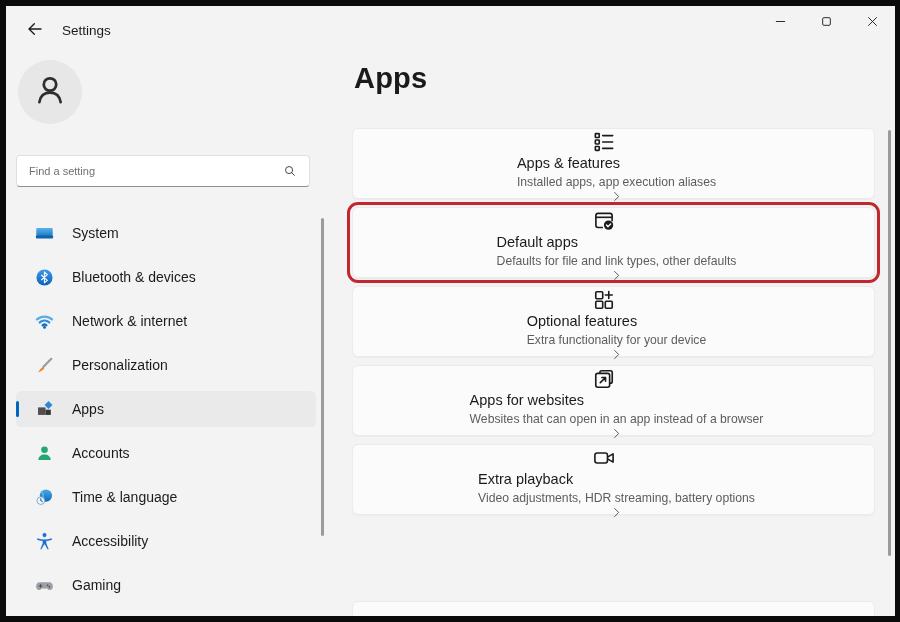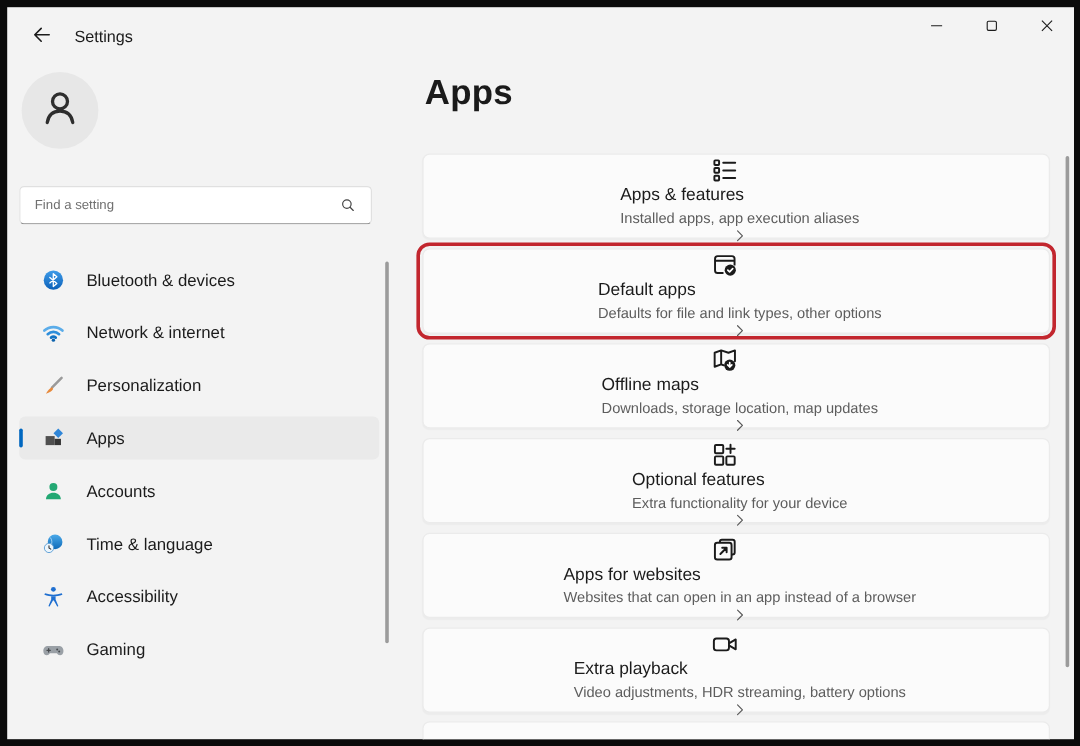--- a/index.html
+++ b/index.html
@@ -121,20 +121,35 @@
             <path d="M14.6 14.6 L18.6 18.6" stroke-linecap="round"></path>
           </svg>
         </span>
     </div>
 
     <nav id="nav">
         <div class="nav-item">
           <span class="nav-icon">
             <svg viewBox="0 0 24 24">
               <defs>
+                <linearGradient id="gsys" x1="0" y1="0" x2="0" y2="1">
+                  <stop offset="0" stop-color="#5bb2ea"></stop>
+                  <stop offset="1" stop-color="#1a7bc8"></stop>
+                </linearGradient>
+              </defs>
+              <rect x="2.6" y="5.6" width="18.8" height="9.4" rx="1.2" fill="url(#gsys)"></rect>
+              <rect x="2.2" y="14.2" width="19.6" height="3.4" rx="1" fill="#0f63aa"></rect>
+            </svg>
+          </span>
+          <span class="nav-label">System</span>
+        </div>
+        <div class="nav-item">
+          <span class="nav-icon">
+            <svg viewBox="0 0 24 24">
+              <defs>
                 <linearGradient id="gbt" x1="0" y1="0" x2="0" y2="1">
                   <stop offset="0" stop-color="#3e9be8"></stop>
                   <stop offset="1" stop-color="#0b60b8"></stop>
                 </linearGradient>
               </defs>
               <circle cx="12" cy="12" r="9.2" fill="url(#gbt)"></circle>
               <path d="M11.9 5.9 V18.1 M11.9 5.9 L15.3 8.8 L8.6 14.6 M11.9 18.1 L15.3 15.2 L8.6 9.4" stroke="#fff" stroke-width="1.25" fill="none" stroke-linejoin="round" stroke-linecap="round"></path>
             </svg>
           </span>
           <span class="nav-label">Bluetooth &amp; devices</span>
@@ -245,39 +260,21 @@
           <span class="card-icon">
             <svg viewBox="0 0 24 24" fill="none" stroke="#1b1b1b" stroke-width="1.5">
               <path d="M19.5 12.3 V7 a2 2 0 0 0 -2 -2 H6.5 a2 2 0 0 0 -2 2 v9 a2 2 0 0 0 2 2 H11"></path>
               <path d="M4.5 8.6 H19.5"></path>
               <circle cx="16.2" cy="15.8" r="4.3" fill="#1b1b1b" stroke="none"></circle>
               <path d="M14.3 15.8 l1.4 1.4 2.4 -2.5" stroke="#fff" stroke-width="1.3" stroke-linecap="round" stroke-linejoin="round"></path>
             </svg>
           </span>
           <span class="card-text">
             <div class="card-title">Default apps</div>
-            <div class="card-sub">Defaults for file and link types, other options</div>
-          </span>
-          <span class="chev">
-            <svg viewBox="0 0 24 24" fill="none" stroke="#5a5a5a" stroke-width="1.6">
-              <path d="M9 5.5 L15.5 12 L9 18.5" stroke-linecap="round" stroke-linejoin="round"></path>
-            </svg>
-          </span>
-        </div>
-        <div class="card">
-          <span class="card-icon">
-            <svg viewBox="0 0 24 24" fill="none" stroke="#1b1b1b" stroke-width="1.5">
-              <path d="M4.2 6.4 L9.2 4.6 L14.8 6.4 L19.8 4.6 V13 M9.2 4.6 V14.6 M4.2 6.4 V17.2 L9.2 15.4 L11 16" stroke-linejoin="round" stroke-linecap="round"></path>
-              <circle cx="15.8" cy="16" r="4.3" fill="#1b1b1b" stroke="none"></circle>
-              <path d="M15.8 13.9 v3.4 M14.2 15.7 l1.6 1.7 1.6 -1.7" stroke="#fff" stroke-width="1.3" stroke-linecap="round" stroke-linejoin="round"></path>
-            </svg>
-          </span>
-          <span class="card-text">
-            <div class="card-title">Offline maps</div>
-            <div class="card-sub">Downloads, storage location, map updates</div>
+            <div class="card-sub">Defaults for file and link types, other defaults</div>
           </span>
           <span class="chev">
             <svg viewBox="0 0 24 24" fill="none" stroke="#5a5a5a" stroke-width="1.6">
               <path d="M9 5.5 L15.5 12 L9 18.5" stroke-linecap="round" stroke-linejoin="round"></path>
             </svg>
           </span>
         </div>
         <div class="card">
           <span class="card-icon">
             <svg viewBox="0 0 24 24" fill="none" stroke="#1b1b1b" stroke-width="1.5">

